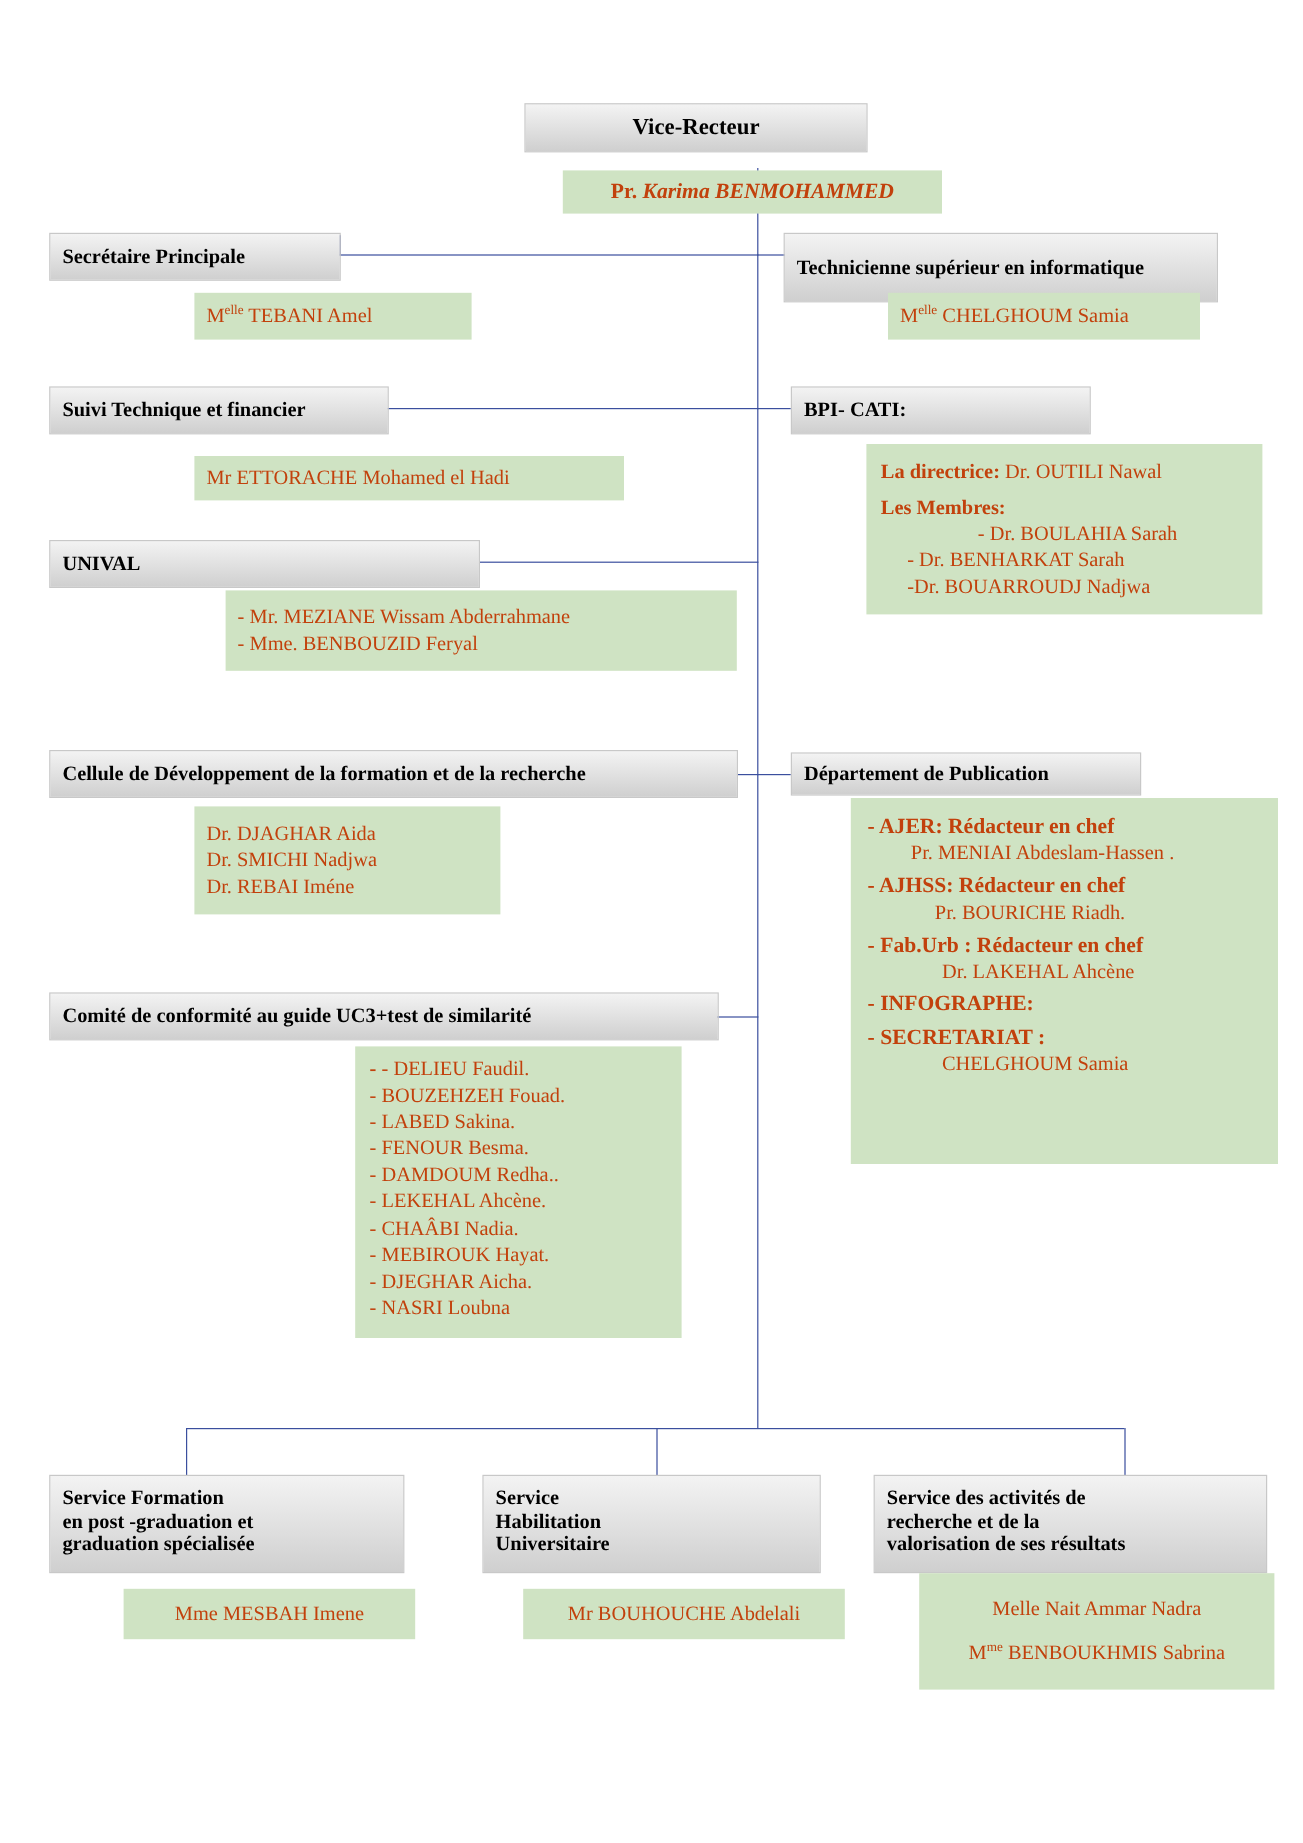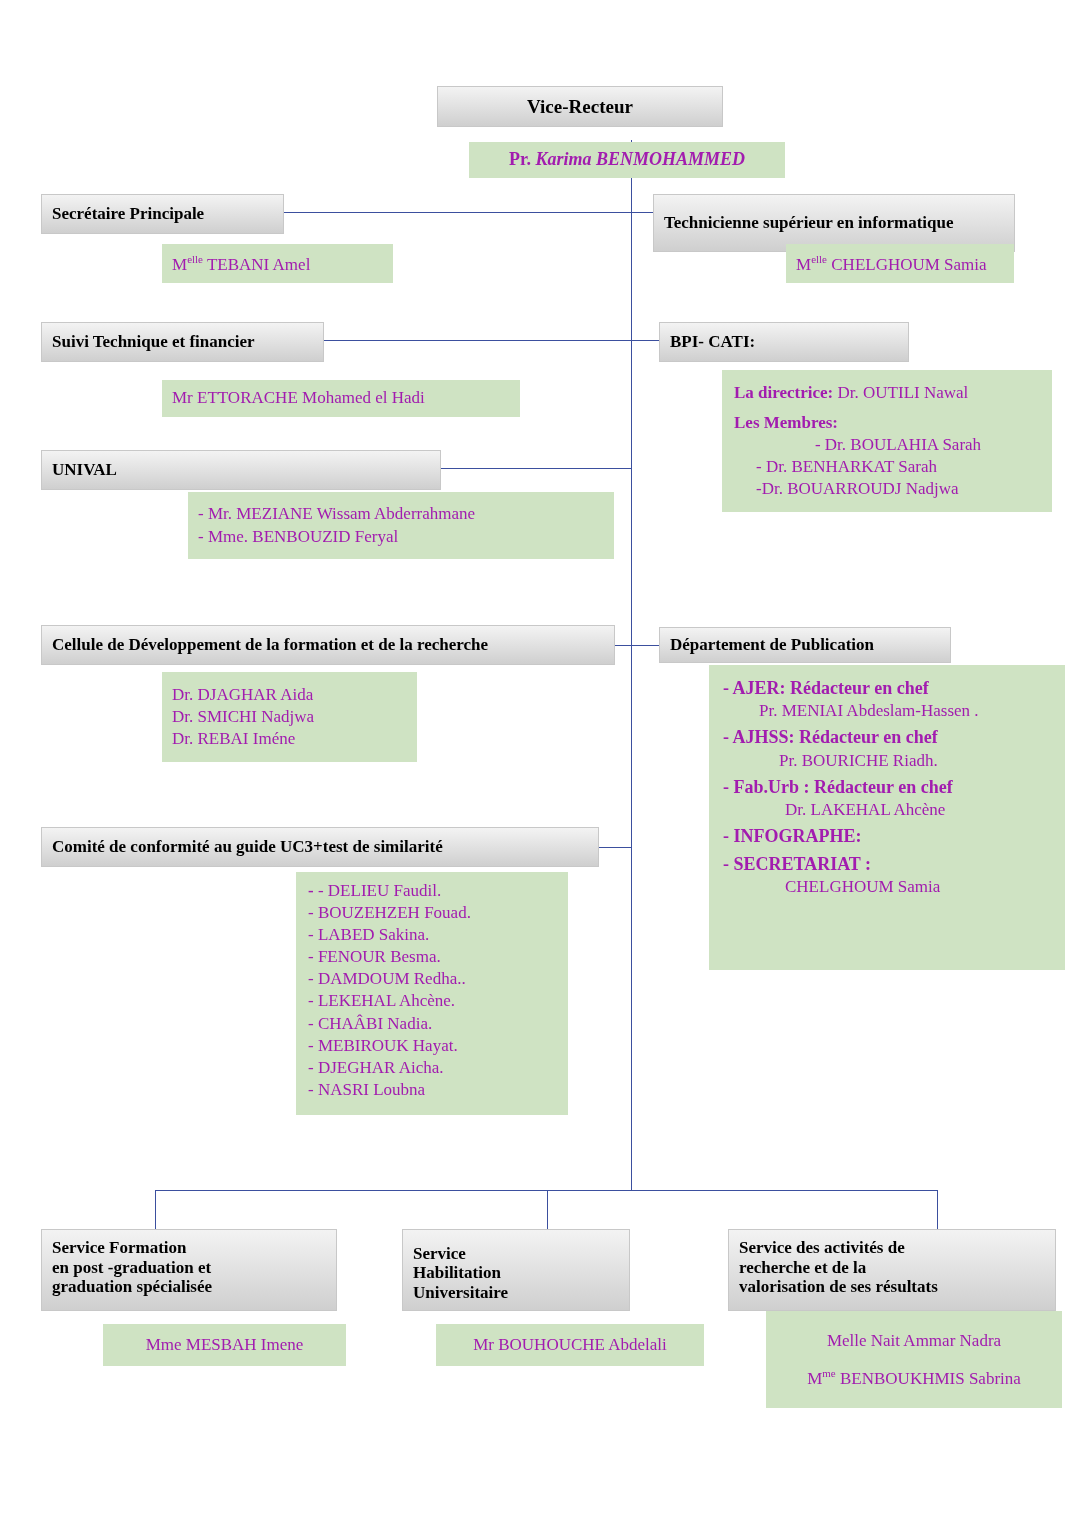--- a/index.html
+++ b/index.html
@@ -27,21 +27,21 @@
     align-items: center;
     padding: 2px 10px;
     line-height: 1.15;
   }
   .gray-box.center { justify-content: center; }
   .green-box {
     position: absolute;
     background: #cfe3c3;
     box-sizing: border-box;
     font-size: 17px;
-    color: #a21caf;
+    color: #c2410c;
     padding: 6px 10px;
     line-height: 1.3;
     display: flex;
     flex-direction: column;
     justify-content: center;
   }
   .green-box.center { align-items: center; }
   .bold { font-weight: bold; }
   .ital { font-style: italic; }
   .line {
@@ -94,21 +94,21 @@
   </div>
   <div class="green-box" style="left:162px; top:244px; width:231px; height:39px;">
     <div>
       <span>M</span><sup>elle</sup><span> TEBANI Amel</span>
     </div>
   </div>
 
   <div class="gray-box" style="left:653px; top:194px; width:362px; height:58px;">
     <span>Technicienne supérieur en informatique</span>
   </div>
-  <div class="green-box" style="left:786px; top:244px; width:228px; height:39px;">
+  <div class="green-box" style="left:740px; top:244px; width:260px; height:39px;">
     <div>
       <span>M</span><sup>elle</sup><span> CHELGHOUM Samia</span>
     </div>
   </div>
 
   <div class="gray-box" style="left:41px; top:322px; width:283px; height:40px;">
     <span>Suivi Technique et financier</span>
   </div>
   <div class="green-box" style="left:162px; top:380px; width:358px; height:37px;">
     <div>Mr ETTORACHE Mohamed el Hadi</div>
@@ -120,21 +120,21 @@
   <div class="green-box" style="left:722px; top:370px; width:330px; height:142px; padding:10px 12px;">
     <div style="margin-bottom:8px;">
       <span class="bold">La directrice:</span><span>  Dr. OUTILI Nawal</span>
     </div>
     <div class="bold">Les Membres:</div>
     <div style="padding-left:22px;text-align:center;">- Dr. BOULAHIA Sarah</div>
     <div style="padding-left:22px;">- Dr. BENHARKAT Sarah</div>
     <div style="padding-left:22px;">-Dr. BOUARROUDJ Nadjwa</div>
   </div>
 
-  <div class="gray-box" style="left:41px; top:450px; width:400px; height:40px;">
+  <div class="gray-box" style="left:41px; top:450px; width:359px; height:40px;">
     <span>UNIVAL</span>
   </div>
   <div class="green-box" style="left:188px; top:492px; width:426px; height:67px;">
     <div>- Mr. MEZIANE Wissam Abderrahmane</div>
     <div>- Mme. BENBOUZID Feryal</div>
   </div>
 
   <div class="gray-box" style="left:41px; top:625px; width:574px; height:40px;">
     <span>Cellule de Développement de la formation et de la recherche</span>
   </div>
@@ -187,21 +187,21 @@
 
   <div class="gray-box" style="left:41px; top:1229px; width:296px; height:82px; align-items:flex-start; padding-top:8px;">
     <span class="multi">Service Formation
 en post -graduation et
 graduation spécialisée</span>
   </div>
   <div class="green-box center" style="left:103px; top:1324px; width:243px; height:42px;">
     <div>Mme MESBAH Imene</div>
   </div>
 
-  <div class="gray-box" style="left:402px; top:1229px; width:228px; height:82px; align-items:center; padding-top:8px;">
+  <div class="gray-box" style="left:402px; top:1229px; width:282px; height:82px; align-items:flex-start; padding-top:8px;">
     <span class="multi">Service
 Habilitation
 Universitaire</span>
   </div>
   <div class="green-box center" style="left:436px; top:1324px; width:268px; height:42px;">
     <div>Mr BOUHOUCHE Abdelali</div>
   </div>
 
   <div class="gray-box" style="left:728px; top:1229px; width:328px; height:82px; align-items:flex-start; padding-top:8px;">
     <span class="multi">Service  des activités de

